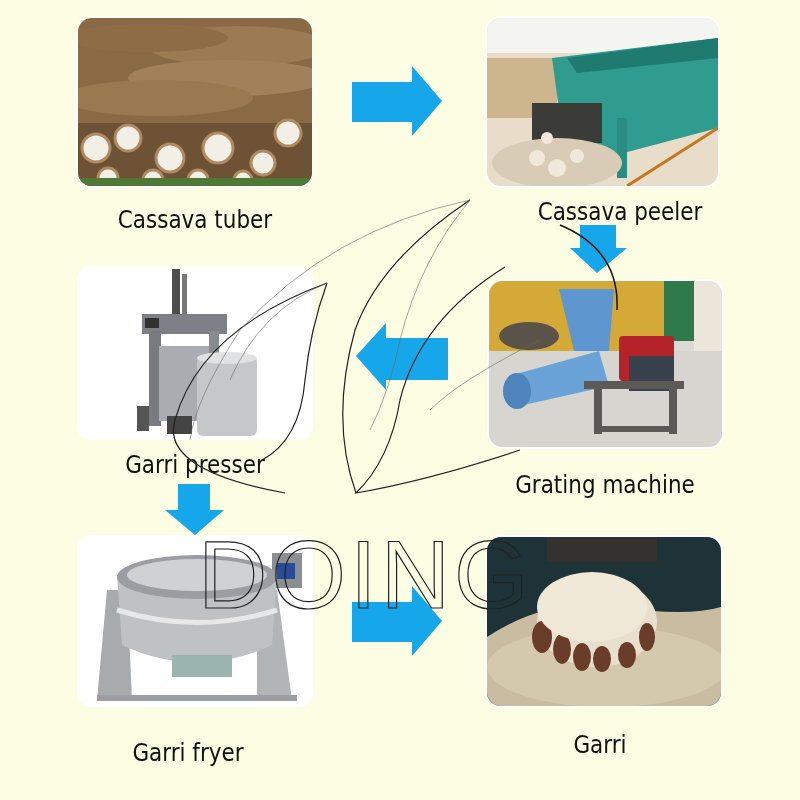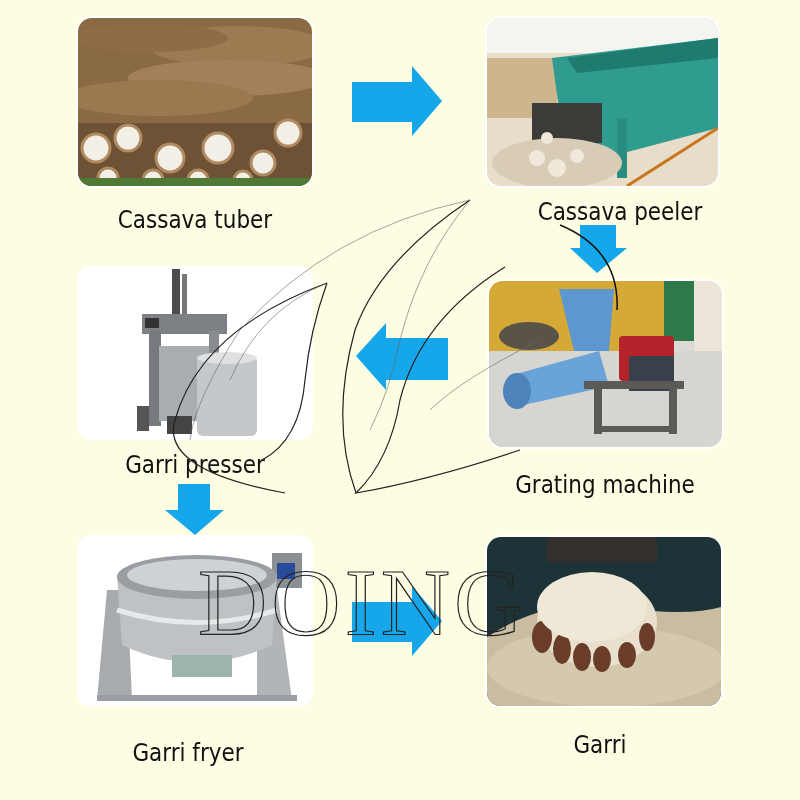--- a/index.html
+++ b/index.html
@@ -15,22 +15,22 @@
   .card svg { display: block; width: 100%; height: 100%; }
   .label {
     position: absolute; font-family: "DejaVu Sans", sans-serif;
     font-size: 25px; color: #111; white-space: nowrap;
     transform: scaleX(0.86); transform-origin: center;
     text-align: center; width: 300px;
   }
   .arrow { position: absolute; overflow: visible; }
   .overlay { position: absolute; left: 0; top: 0; width: 800px; height: 800px; pointer-events: none; }
   .watermark {
-    position: absolute; left: 198px; top: 555px;
-    font-family: Liberation Serif, serif; font-size: 96px; letter-spacing: 4px;
+    position: absolute; left: 198px; top: 527px;
+    font-family: Liberation Sans, sans-serif; font-size: 96px; letter-spacing: 4px;
     color: transparent; -webkit-text-stroke: 1.2px #222;
     line-height: 1;
   }
 </style>
 </head>
 <body>
 
 <div class="card" style="left:78px;top:18px;width:234px;height:168px;">
   <svg viewBox="0 0 234 168" preserveAspectRatio="none">
     <rect width="234" height="168" fill="#8a6a45"></rect>

